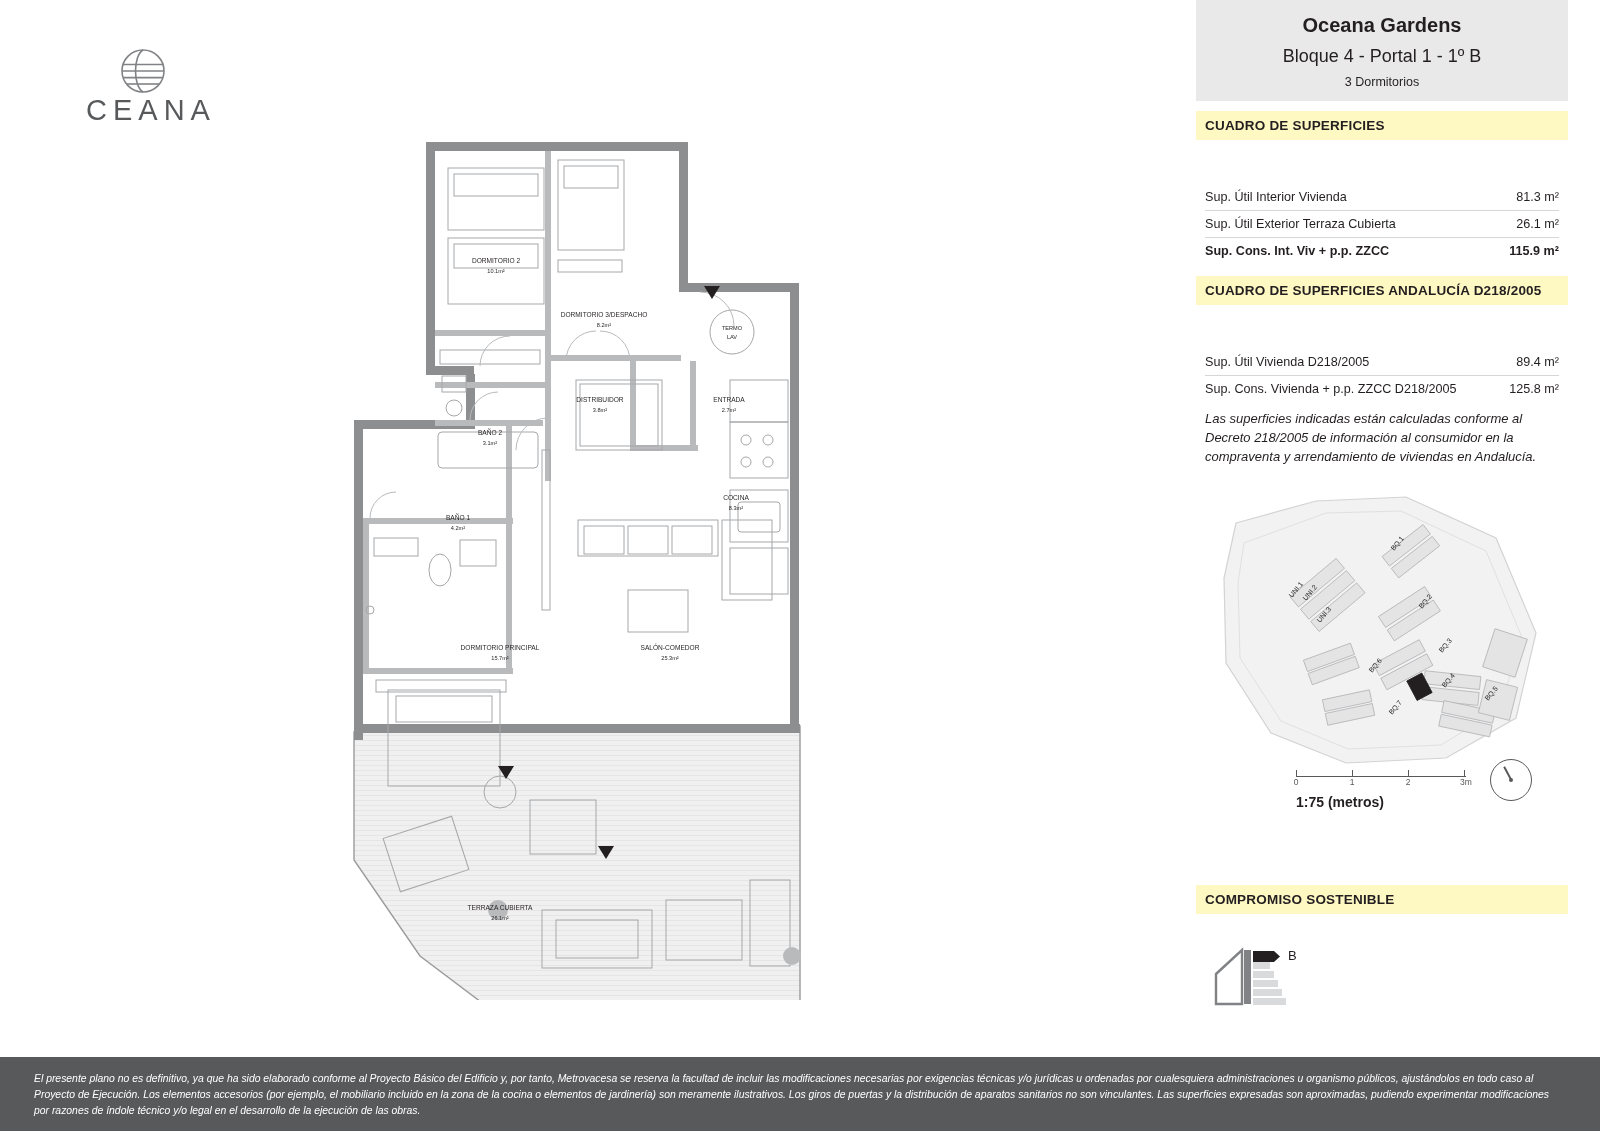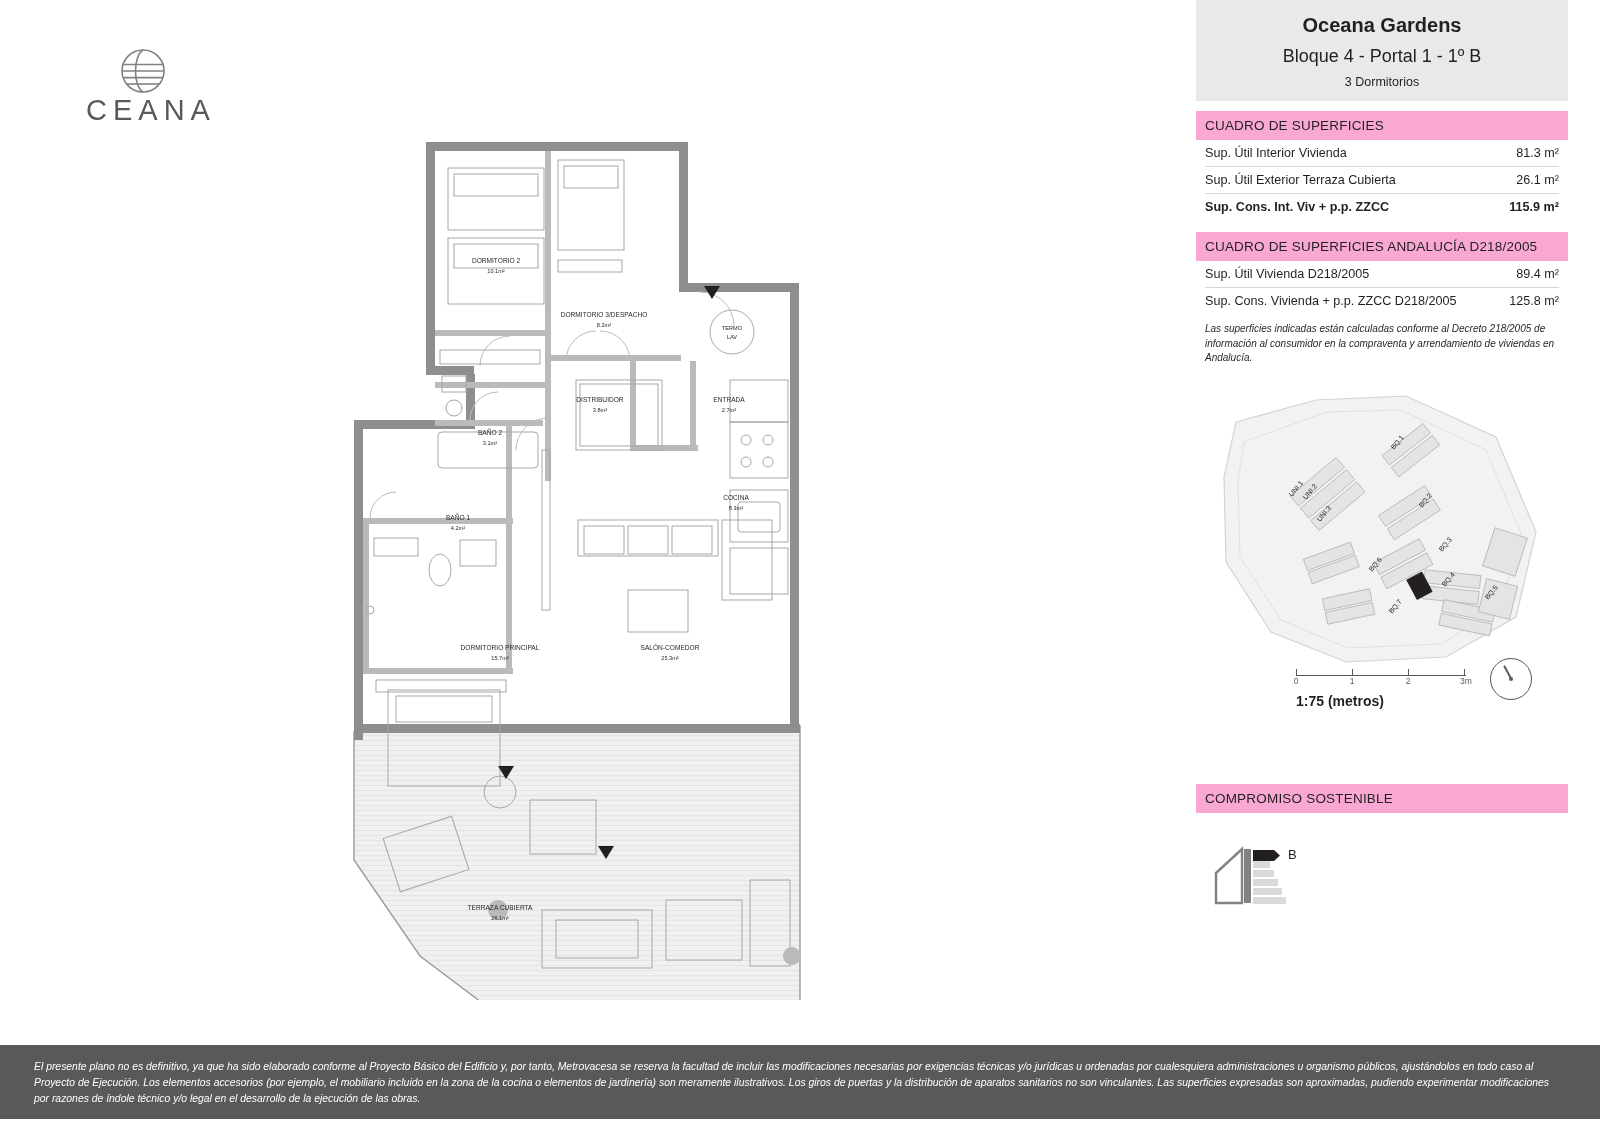--- a/index.html
+++ b/index.html
@@ -17,29 +17,29 @@
   .logo-mark { width:46px; height:46px; position:relative; }
   .logo-text { margin-left:16px; font-size:29px; letter-spacing:6px; color:#58595b; font-family:"Liberation Sans", sans-serif; font-weight:400; }
 
   
   .panel { position:absolute; left:1196px; top:0px; width:372px; }
   .title-band { background:#e9e9ea; padding:14px 0 12px 0; text-align:center; }
   .title-main { font-size:20px; font-weight:700; color:#231f20; }
   .title-sub { font-size:18px; margin-top:9px; color:#231f20; }
   .title-sub2 { font-size:12.5px; margin-top:8px; color:#231f20; }
 
-  .sec-head { background:#f9a8d4; font-size:13.5px; font-weight:400; padding:7px 9px; letter-spacing:.2px; }
-  .rows { padding:0 9px; }
+  .sec-head { background:#fef9c3; font-size:13.5px; font-weight:700; padding:7px 9px; letter-spacing:.2px; }
+  .rows { padding:0 9px;margin-top:44px; }
   .row { display:flex; justify-content:space-between; align-items:baseline;
          border-bottom:1px solid #d6d6d7; padding:6px 0 6px 0; font-size:12.6px; }
   .row:last-child { border-bottom:none; }
   .row.bold { font-weight:700; }
   .row .lbl { padding-right:8px; }
   .row .val { white-space:nowrap; }
-  .note { font-size:10px; font-style:italic; line-height:1.45; padding:8px 9px 10px 9px; color:#231f20; }
+  .note { font-size:13px; font-style:italic; line-height:1.45; padding:8px 9px 10px 9px; color:#231f20; }
 
   .gap-sm { height:10px; }
   .gap-md { height:16px; }
 
   
   .loc-wrap { position:relative; height:330px; }
   .sitemap { position:absolute; left:0; top:6px; width:372px; height:300px; }
   .scale { position:absolute; left:100px; top:290px; width:170px; }
   .scale-bar { position:relative; height:10px; }
   .scale-bar .tick { position:absolute; bottom:0; width:1px; height:7px; background:#58595b; }
@@ -48,21 +48,21 @@
   .scale-nums span { position:absolute; top:0; transform:translateX(-50%); }
   .scale-label { font-size:14px; font-weight:700; color:#231f20; margin-top:5px; }
   .compass { position:absolute; right:36px; top:282px; width:42px; height:42px; border:1.3px solid #58595b; border-radius:50%; }
   .compass .needle { position:absolute; left:50%; top:50%; width:1.6px; height:15px; background:#58595b; transform-origin:bottom center; transform:translate(-50%,-100%) rotate(-28deg); }
   .compass .dot { position:absolute; left:50%; top:50%; width:4px; height:4px; border-radius:50%; background:#58595b; transform:translate(-50%,-50%); }
 
   
   .house { position:relative; width:120px; height:80px; margin:18px 0 0 12px; }
 
   
-  .footer { position:absolute; left:0; bottom:12px; width:1600px; background:#58595b; color:#ffffff;
+  .footer { position:absolute; left:0; bottom:0; width:1600px; background:#58595b; color:#ffffff;
             font-size:10.4px; line-height:1.55; font-style:italic; padding:14px 34px 12px 34px; }
 
   
   .plan { position:absolute; left:330px; top:120px; width:520px; height:880px; }
   .plan svg { display:block; }
 
   .rm-label { font-size:6.6px; fill:#231f20; text-anchor:middle; font-family:"Liberation Sans", sans-serif; }
   .rm-area { font-size:5.6px; fill:#231f20; text-anchor:middle; font-family:"Liberation Sans", sans-serif; }
 </style>
 </head>

